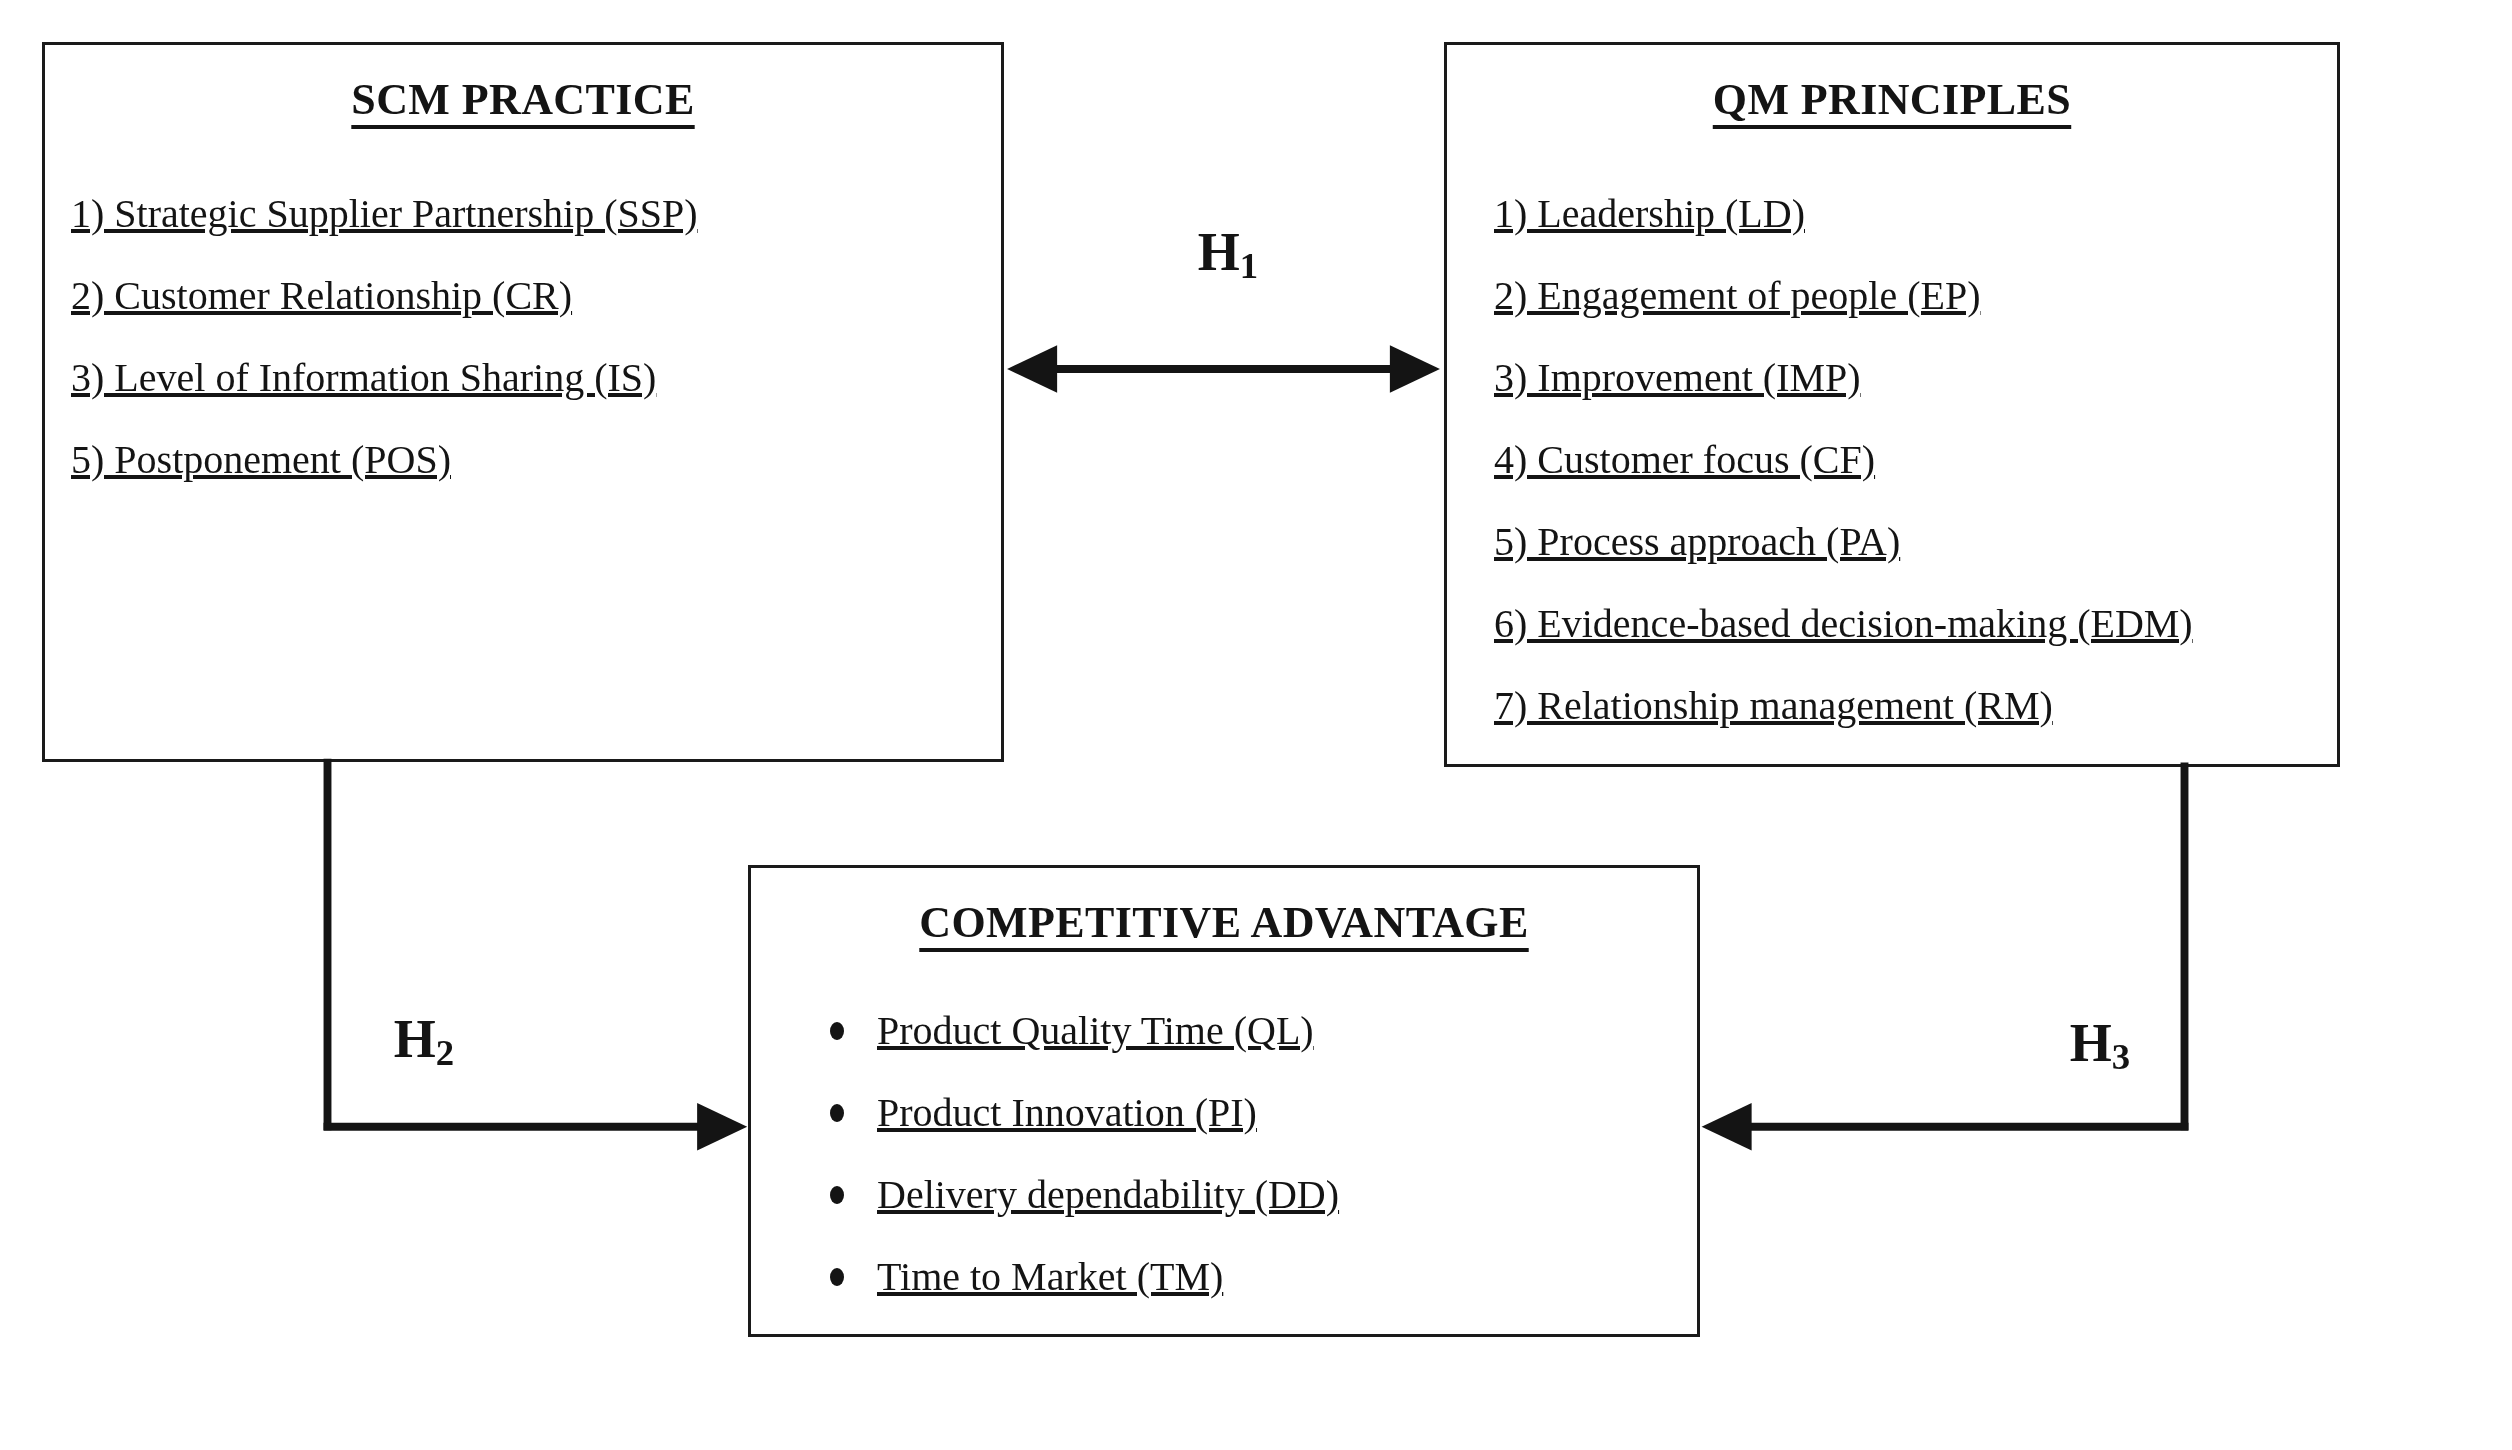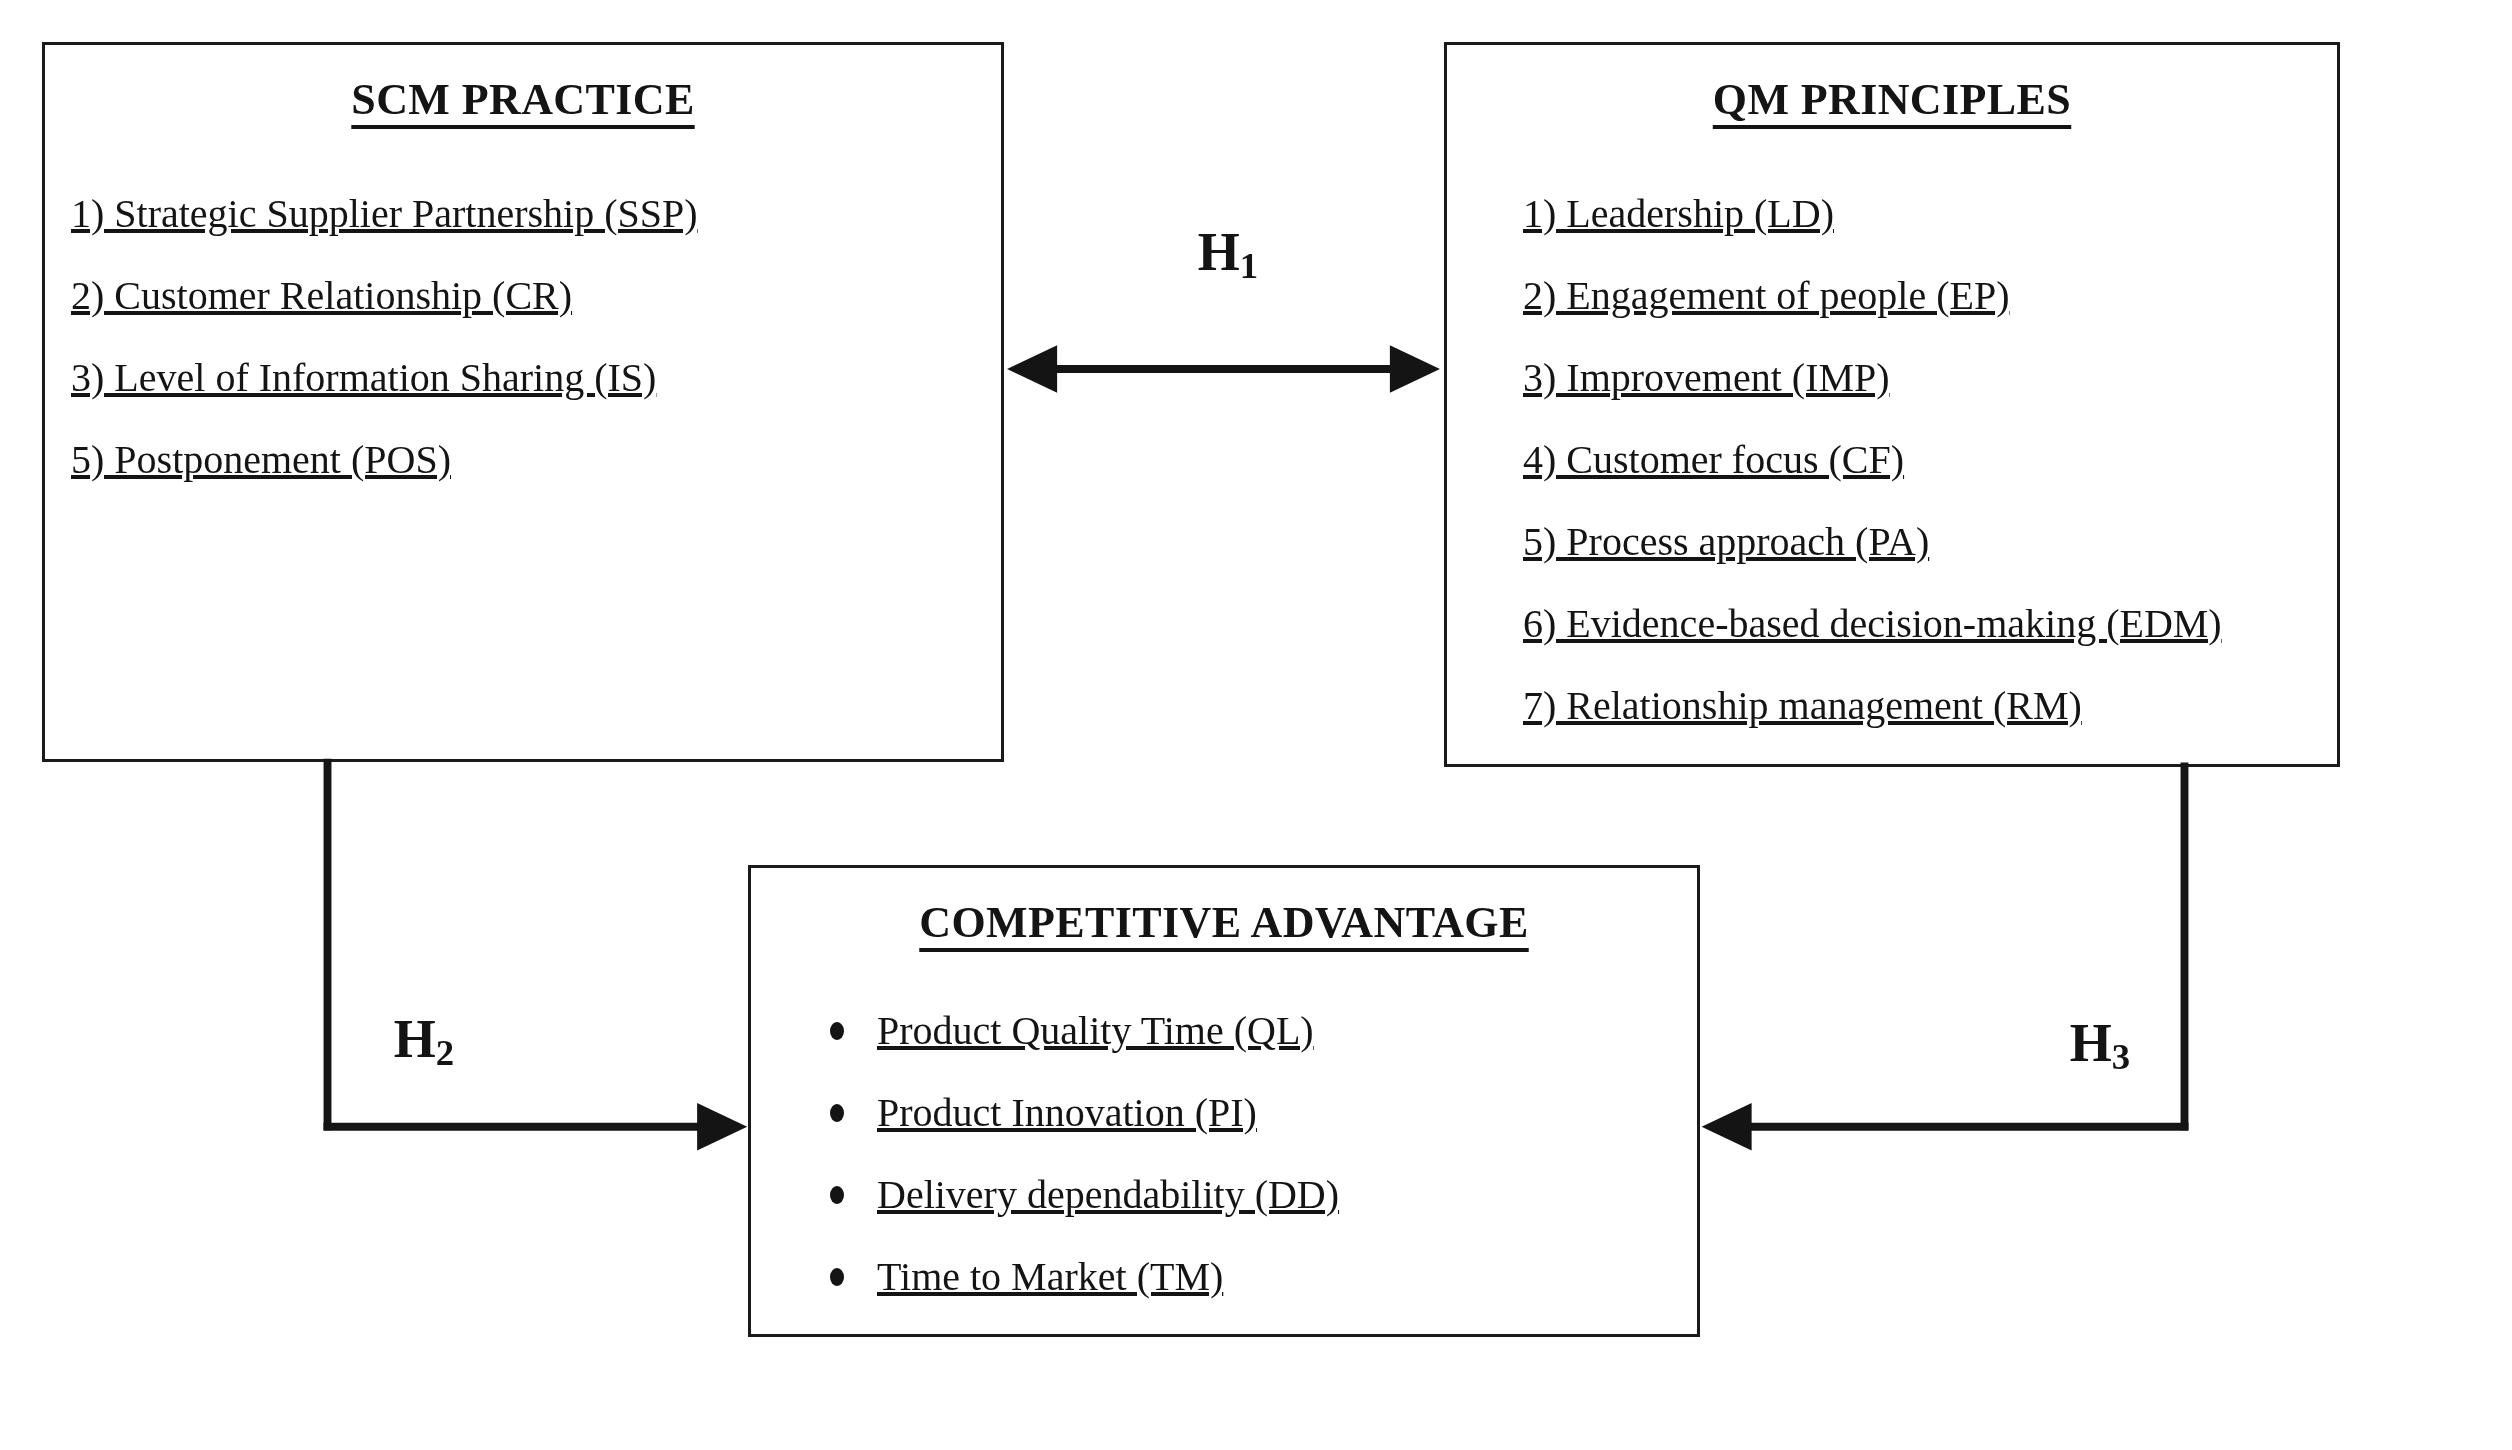--- a/index.html
+++ b/index.html
@@ -40,21 +40,21 @@
   .box-list { margin-top: 46px; }
   #ca-box .box-list { margin-top: 40px; }
 
   .li {
     font-size: 40px;
     line-height: 82px;
     white-space: nowrap;
     text-decoration: underline;
   }
   #scm-box .li { padding-left: 26px; }
-  #qm-box  .li { padding-left: 76px; }
+  #qm-box  .li { padding-left: 47px; }
   #ca-box  .li { padding-left: 79px; display: flex; align-items: center; }
 
   .dot {
     display: inline-block;
     width: 14px;
     height: 18.4px;
     border-radius: 50%;
     background: #141414;
     margin-right: 33px;
     flex: 0 0 auto;

